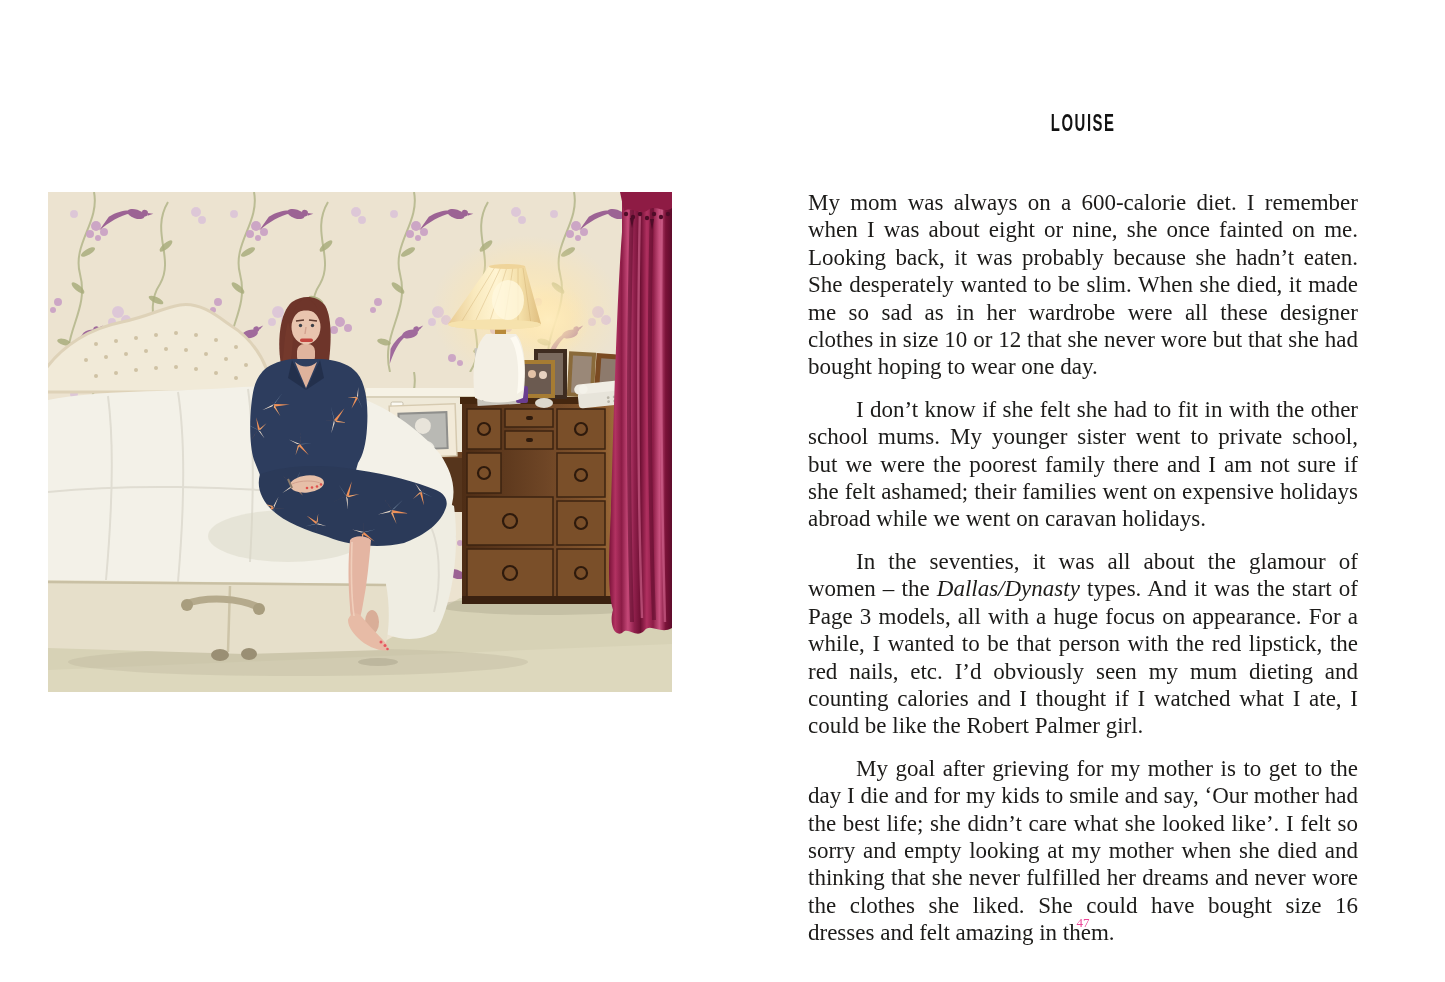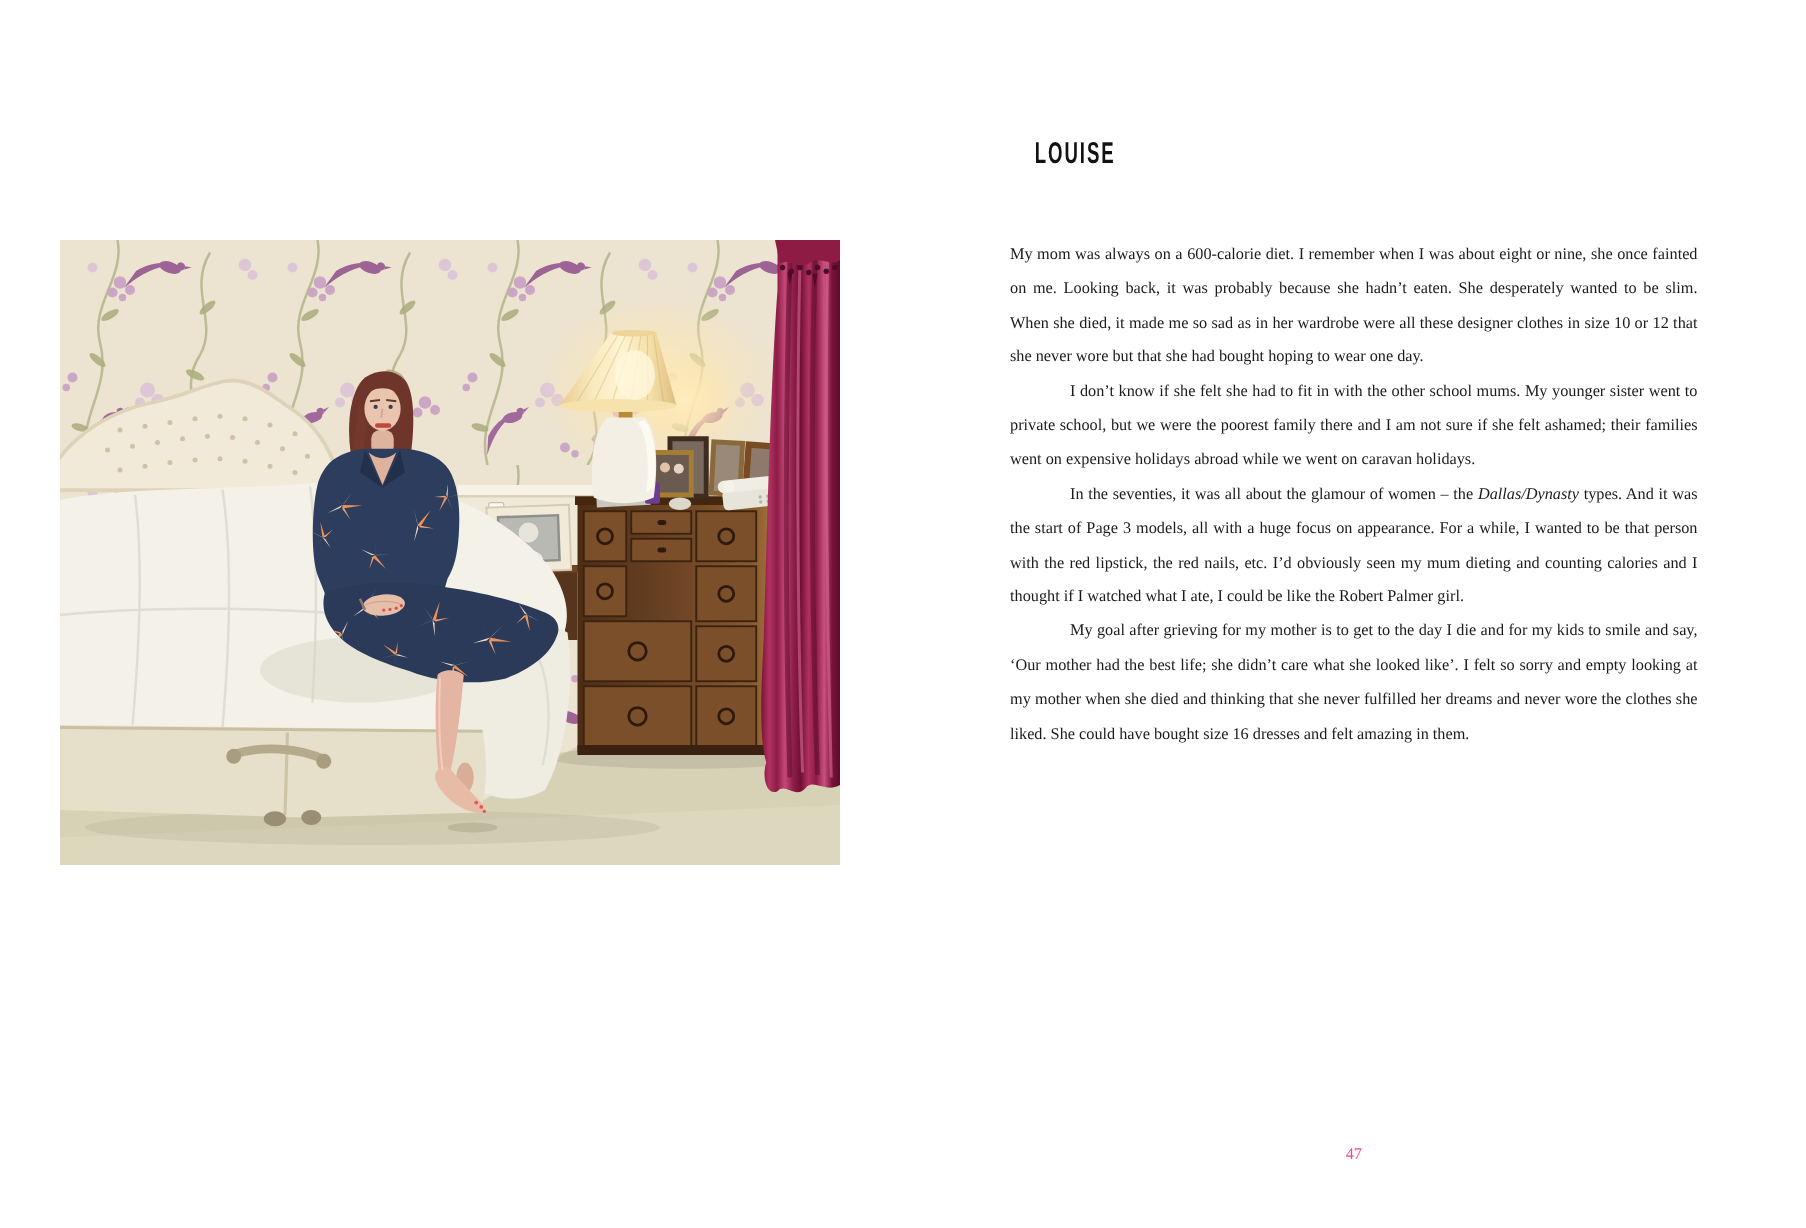--- a/index.html
+++ b/index.html
@@ -10,32 +10,32 @@
   .spread{position:absolute;inset:0;background:#ffffff;}
   
   .photo{
     position:absolute;left:48px;top:192px;width:624px;height:500px;margin:0;
     overflow:hidden;background:#ece3d0;
   }
   .photo svg{display:block;width:624px;height:500px;}
   
   .page-right{position:absolute;left:808px;top:0;width:550px;height:982px;}
   .running-head{
-    position:absolute;top:111px;left:0;width:100%;text-align:left;margin:0;
+    position:absolute;top:111px;left:0;width:100%;text-align:center;margin:0;
     font-family:"Liberation Sans", sans-serif;font-weight:700;font-size:24px;
     color:#121212;line-height:1;
   }
   .condensed{display:inline-block;transform:scaleX(0.62);transform-origin:center;letter-spacing:2.5px;}
   .article{
     position:absolute;top:189px;left:0;width:550px;
-    font-size:13px;line-height:27.4px;text-align:justify;
+    font-size:23px;line-height:27.4px;text-align:justify;
     text-justify:inter-word;hyphens:none;
   }
   .para{margin:0;padding:0;}
-  .para.indent{text-indent:48px;}
+  .para.indent{text-indent:48px;margin-top:15px;}
   .para em{}
   .folio{
     position:absolute;top:915px;left:0;width:100%;text-align:center;
     font-size:13px;color:#ec4899;
   }
 </style>
 </head>
 <body>
 
 <div class="spread">

